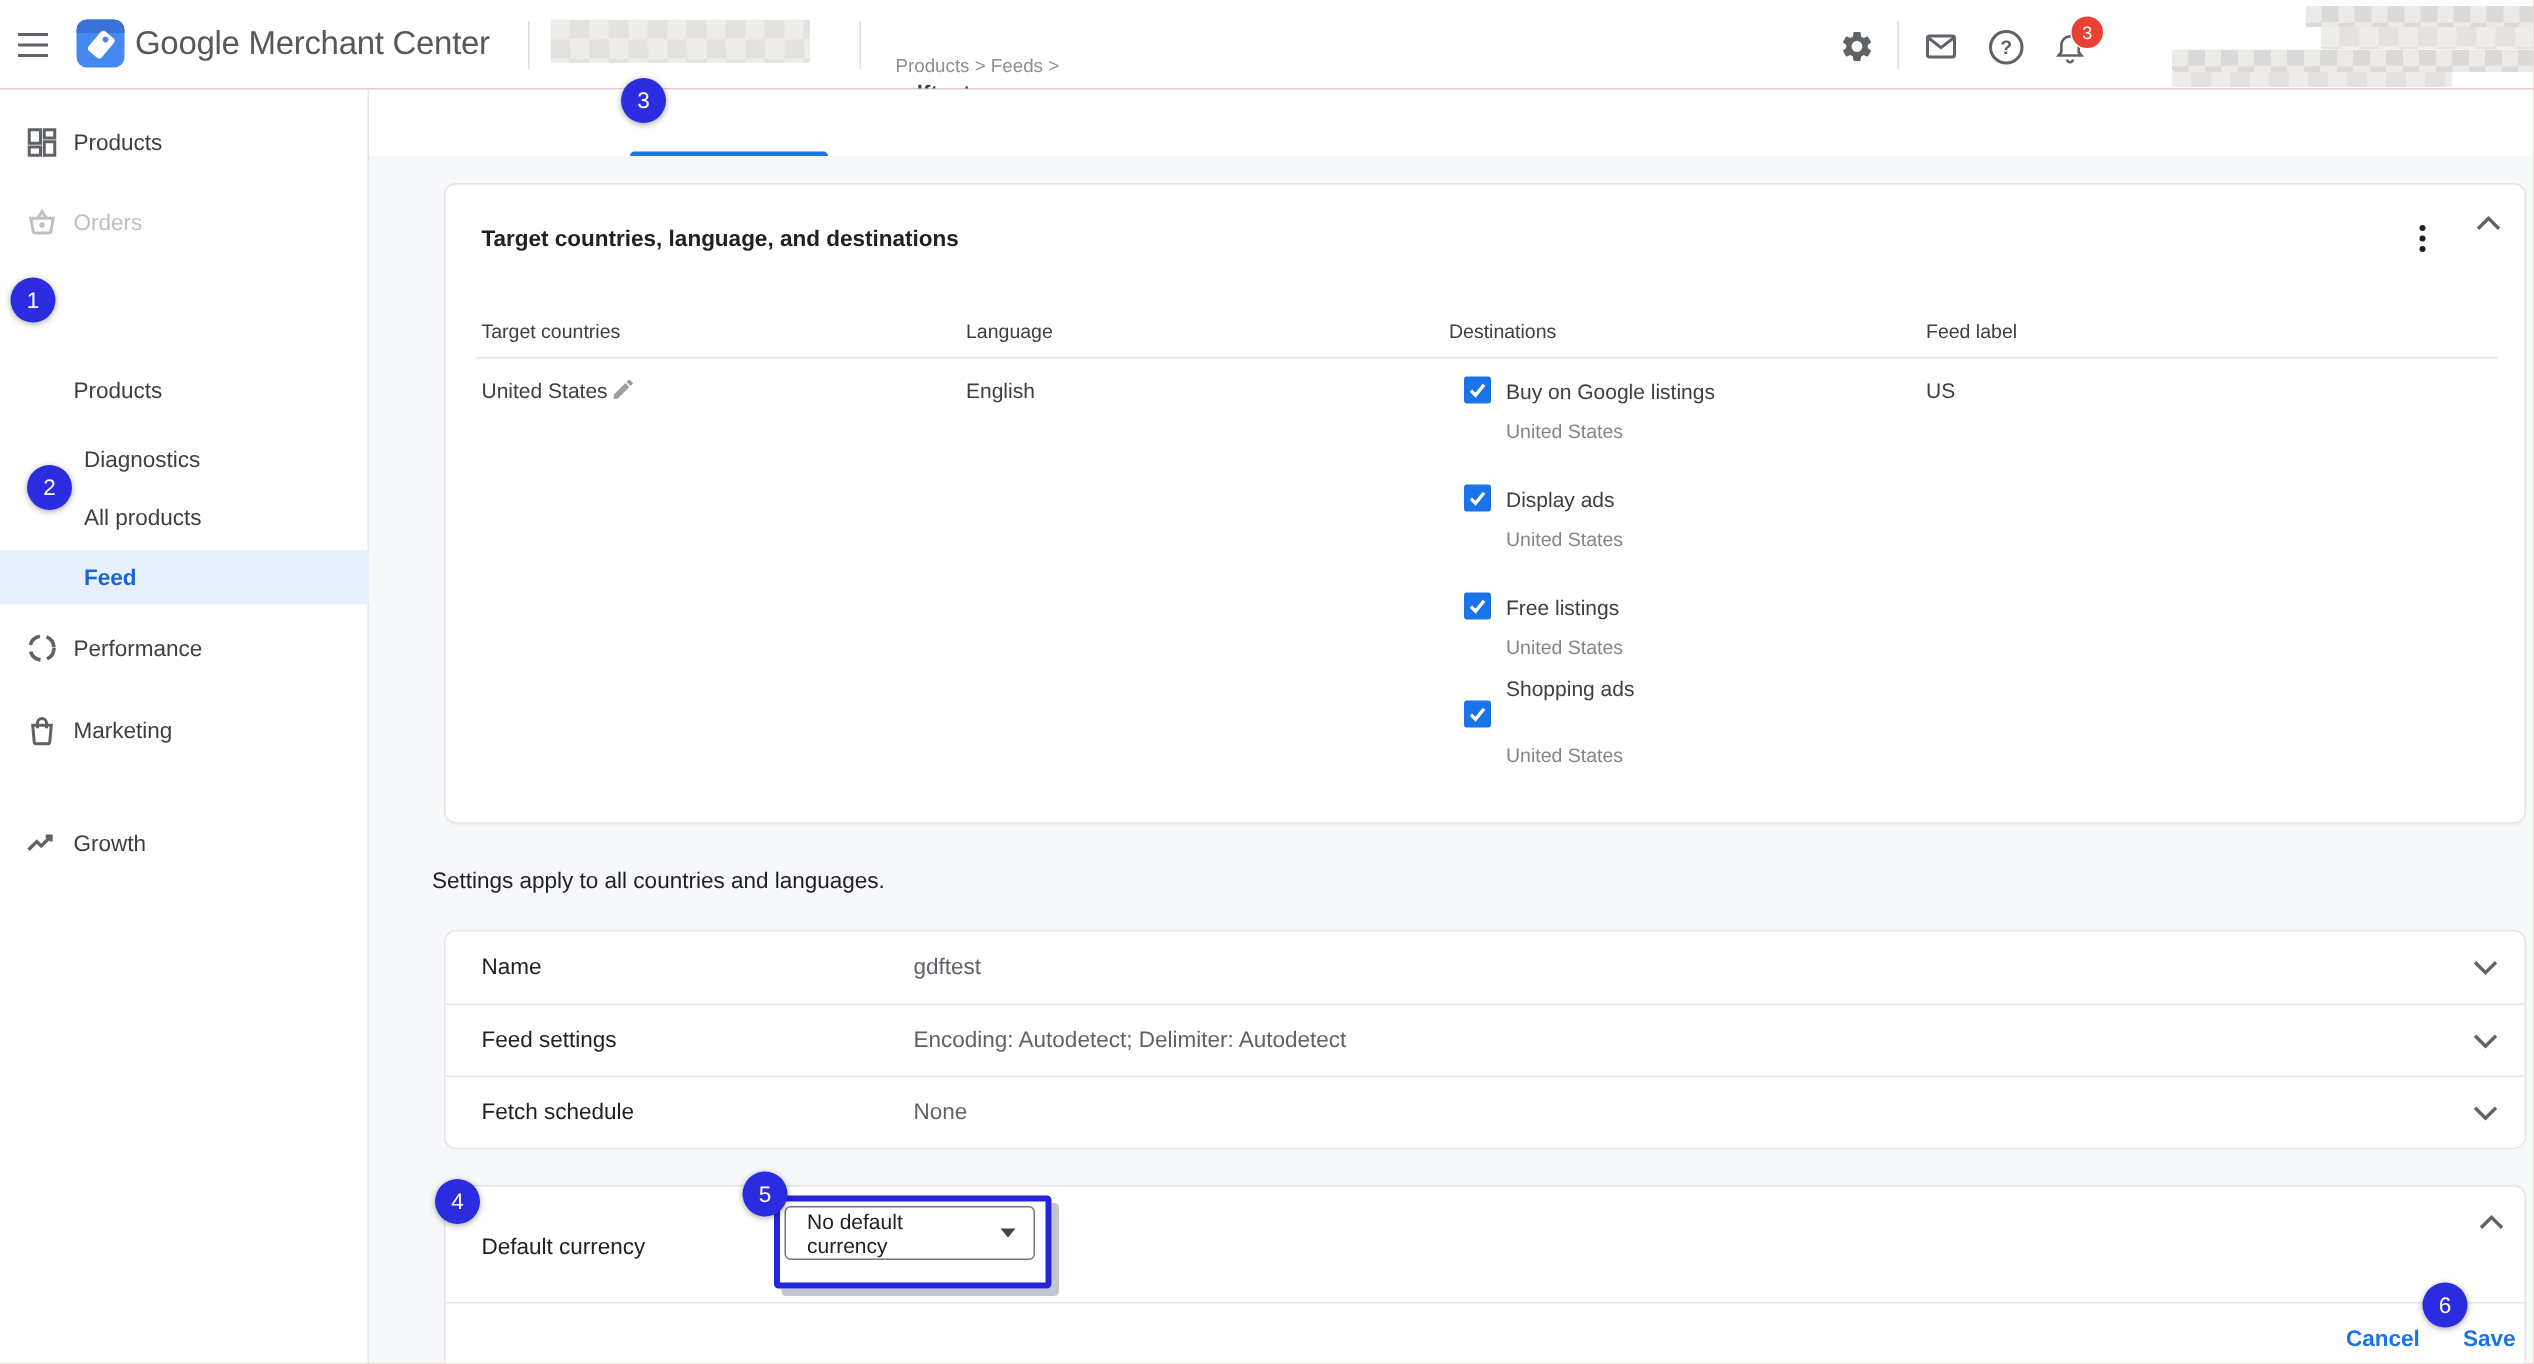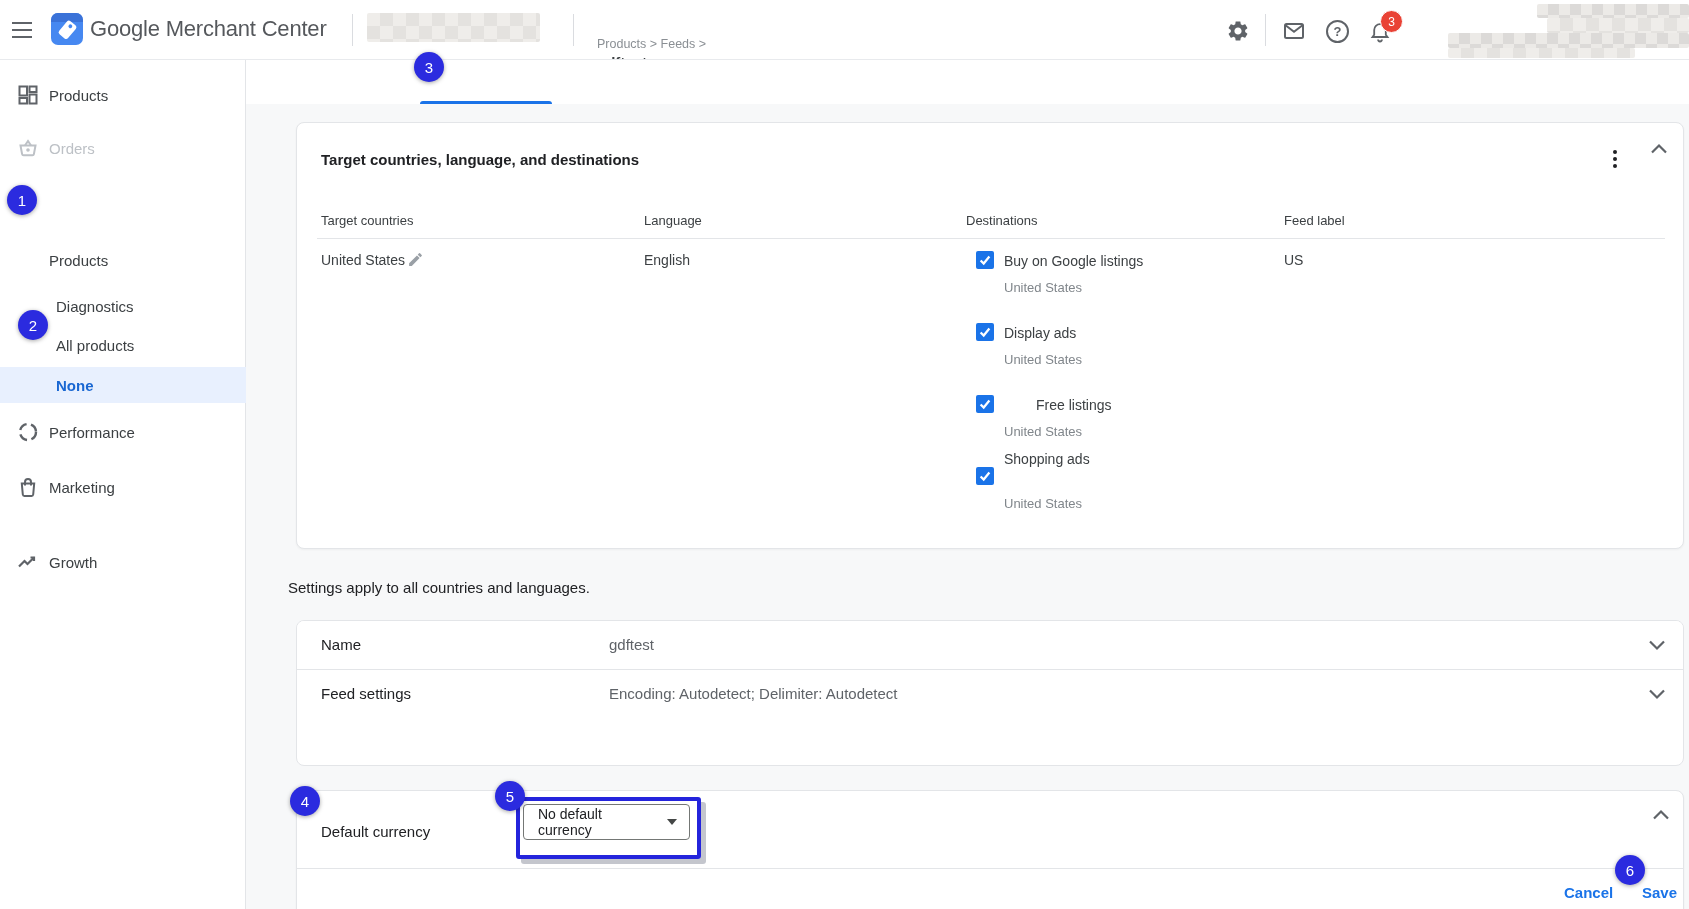--- a/index.html
+++ b/index.html
@@ -148,21 +148,21 @@
       <span class="nic"></span>
       <span class="nlabel">Products</span>
     </div>
     <div class="nav-item nav-sub" style="top:228px;">
       <span>Diagnostics</span>
     </div>
     <div class="nav-item nav-sub" style="top:267px;">
       <span>All products</span>
     </div>
     <div class="nav-item nav-sub nav-active" style="top:307px;">
-      <span>None</span>
+      <span>Feed</span>
     </div>
     <div class="nav-item" style="top:354px;">
       <span class="nic">
         <svg width="24" height="24" viewBox="0 0 24 24" fill="none" stroke="#5f6368" stroke-width="2.4">
           <circle cx="12" cy="12" r="8" stroke-dasharray="9 4.5"></circle>
         </svg>
       </span>
       <span class="nlabel">Performance</span>
     </div>
     <div class="nav-item" style="top:409px;">
@@ -236,21 +236,21 @@
         </svg>
     </div>
     <div class="cell abs" style="left:707px;top:202px;">Display ads</div>
     <div class="sub-cell abs" style="left:707px;top:229px;">United States</div>
 
     <div class="abs checkbox" style="left:679px;top:272px;">
       <svg width="14" height="14" viewBox="0 0 16 16" fill="none" stroke="#fff" stroke-width="2.6">
           <path d="M3 8.5 6.5 12 13 4"></path>
         </svg>
     </div>
-    <div class="cell abs" style="left:739px;top:274px;">Free listings</div>
+    <div class="cell abs" style="left:707px;top:274px;">Free listings</div>
     <div class="sub-cell abs" style="left:707px;top:301px;">United States</div>
 
     <div class="abs checkbox" style="left:679px;top:344px;">
       <svg width="14" height="14" viewBox="0 0 16 16" fill="none" stroke="#fff" stroke-width="2.6">
           <path d="M3 8.5 6.5 12 13 4"></path>
         </svg>
     </div>
     <div class="cell abs" style="left:707px;top:328px;">Shopping ads</div>
     <div class="sub-cell abs" style="left:707px;top:373px;">United States</div>
   </div>
@@ -269,20 +269,29 @@
     </div>
     <div class="acc-row" style="top:48px;">
       <div class="acc-label">Feed settings</div>
       <div class="acc-value">Encoding: Autodetect; Delimiter: Autodetect</div>
       <div class="chev" style="left:1350px;top:18px;">
         <svg width="20" height="12" viewBox="0 0 20 12" fill="none" stroke="#5f6368" stroke-width="2.2">
             <path d="M3 2.5 10 9.5 17 2.5"></path>
           </svg>
       </div>
     </div>
+    <div class="acc-row" style="top:96px;">
+      <div class="acc-label">Fetch schedule</div>
+      <div class="acc-value">None</div>
+      <div class="chev" style="left:1350px;top:18px;">
+        <svg width="20" height="12" viewBox="0 0 20 12" fill="none" stroke="#5f6368" stroke-width="2.2">
+            <path d="M3 2.5 10 9.5 17 2.5"></path>
+          </svg>
+      </div>
+    </div>
   </div>
 
   <div class="abs card" style="left:296px;top:790px;width:1386px;height:140px;border-radius:8px 8px 0 0;">
     <div class="abs" style="left:24px;top:32px;font-size:15px;color:#202124;">Default currency</div>
     <div class="abs dd-outer" style="left:219px;top:6px;width:177px;height:54px;">
       <div class="dropdown" style="margin:3px;height:36px;width:167px;box-sizing:border-box;">
         <span>No default currency</span>
         <span class="dd-caret"></span>
       </div>
     </div>

